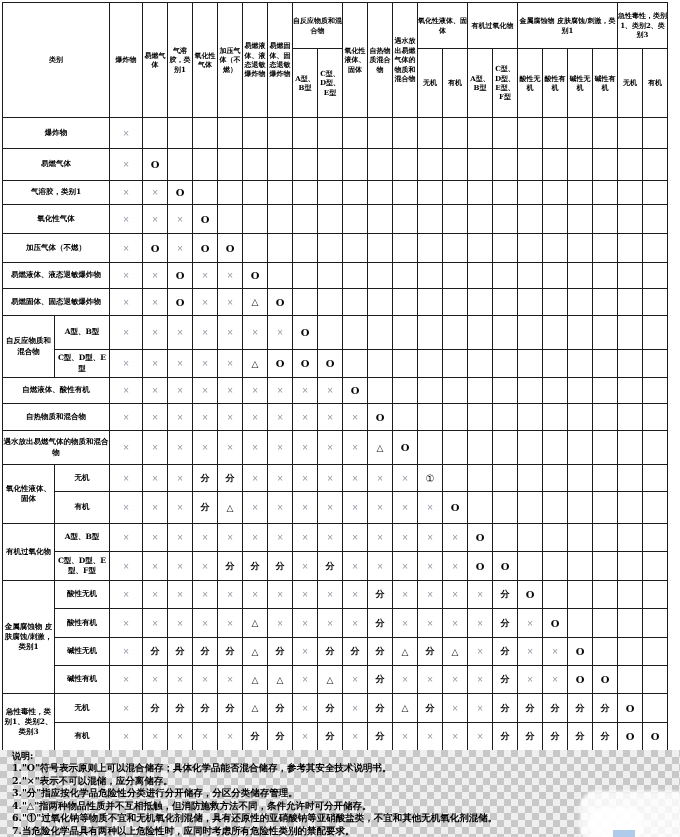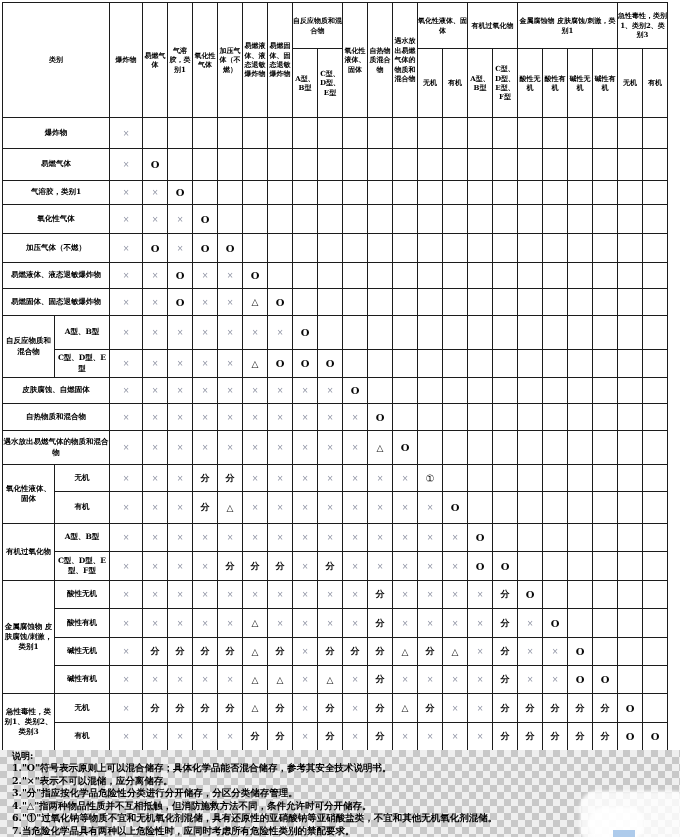--- a/index.html
+++ b/index.html
@@ -320,21 +320,21 @@
             <td></td>
             <td></td>
             <td></td>
             <td></td>
             <td></td>
             <td></td>
             <td></td>
             <td></td>
           </tr>
           <tr style="height: 26px;">
-            <th class="rlabel" colspan="2">皮肤腐蚀、自燃固体</th>
+            <th class="rlabel" colspan="2">自燃液体、酸性有机</th>
             <td><span class="s-x">×</span></td>
             <td><span class="s-x">×</span></td>
             <td><span class="s-x">×</span></td>
             <td><span class="s-x">×</span></td>
             <td><span class="s-x">×</span></td>
             <td><span class="s-x">×</span></td>
             <td><span class="s-x">×</span></td>
             <td><span class="s-x">×</span></td>
             <td><span class="s-x">×</span></td>
             <td><span class="s-o">O</span></td>

